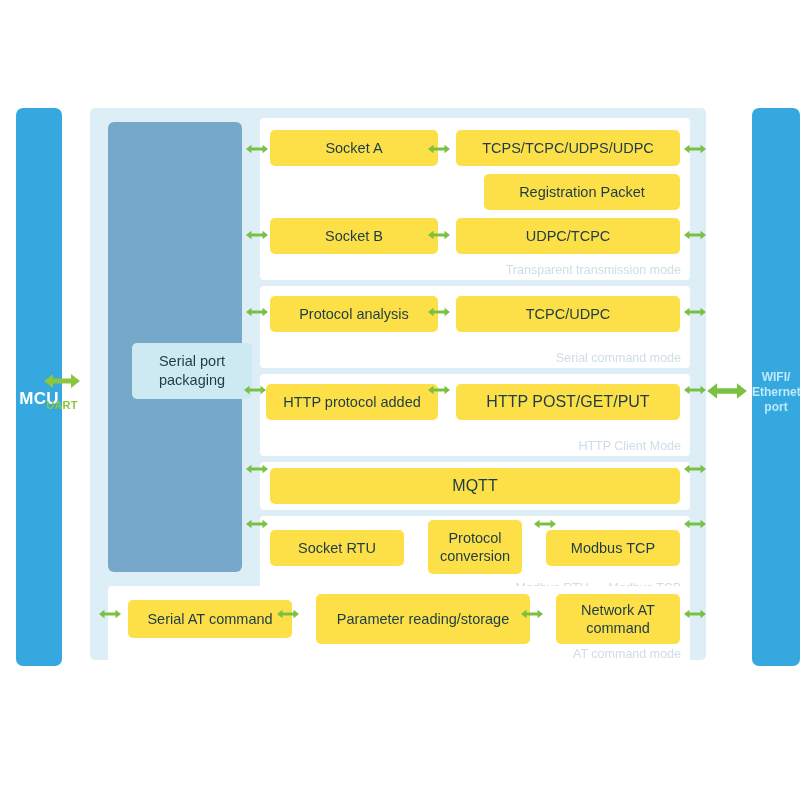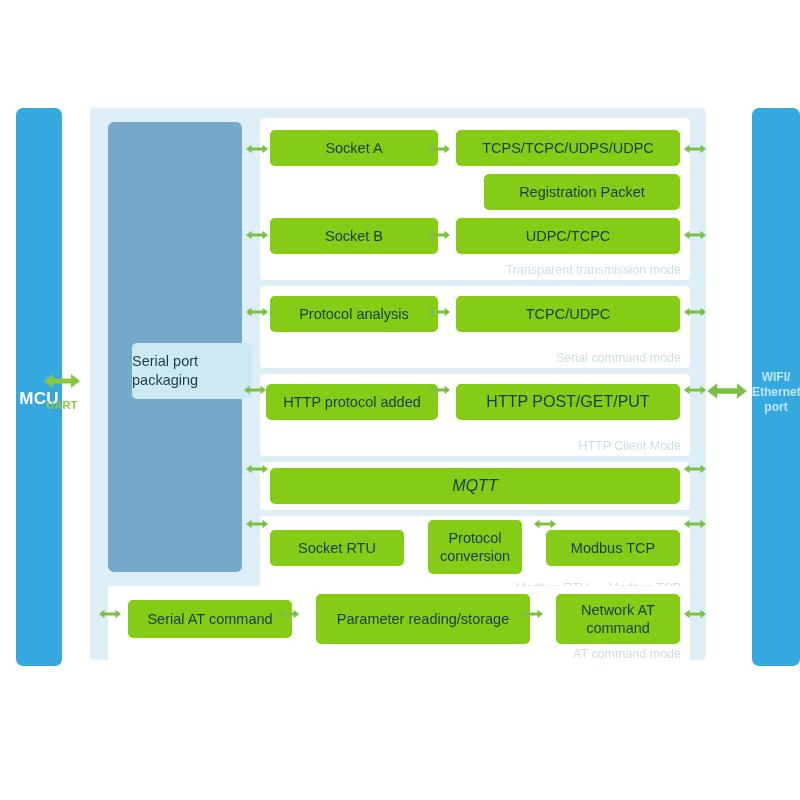--- a/index.html
+++ b/index.html
@@ -123,20 +123,21 @@
     position: absolute;
     left: 24px;
     top: 221px;
     width: 120px;
     height: 56px;
     background: #cdeaf2;
     border-radius: 5px;
     display: flex;
     align-items: center;
     justify-content: center;
+    text-align: center;
     font-size: 14.5px;
     color: #1d3c47;
     line-height: 19px;
     box-sizing: border-box;
   }
 
   
   .mode-card {
     position: absolute;
     background: #ffffff;
@@ -148,39 +149,39 @@
     right: 9px;
     bottom: 3px;
     font-size: 12.5px;
     color: #cfdde4;
     white-space: nowrap;
   }
 
   
   .pbox {
     position: absolute;
-    background: #84cc16;
+    background: #fde047;
     border-radius: 5px;
     display: flex;
     align-items: center;
     justify-content: center;
     text-align: center;
     color: #1d3c47;
     font-size: 14.5px;
     line-height: 18px;
     box-sizing: border-box;
     padding: 0 4px;
   }
   .pbox.two-line { line-height: 18px; }
 
   
   #card-transparent { left: 170px; top: 10px;  width: 430px; height: 162px; }
   #card-serialcmd   { left: 170px; top: 178px; width: 430px; height: 82px; }
   #card-http        { left: 170px; top: 266px; width: 430px; height: 82px; }
-  #card-mqtt        { left: 170px; top: 354px; width: 430px; height: 48px; font-style: italic; }
+  #card-mqtt        { left: 170px; top: 354px; width: 430px; height: 48px; }
   #card-modbus      { left: 170px; top: 408px; width: 430px; height: 82px; }
   #card-at          { left: 18px;  top: 478px; width: 582px; height: 78px; }
 </style>
 </head>
 <body>
 
 <div class="side-panel" id="mcu-panel">
   <span class="mcu-label">MCU</span>
 </div>
 

